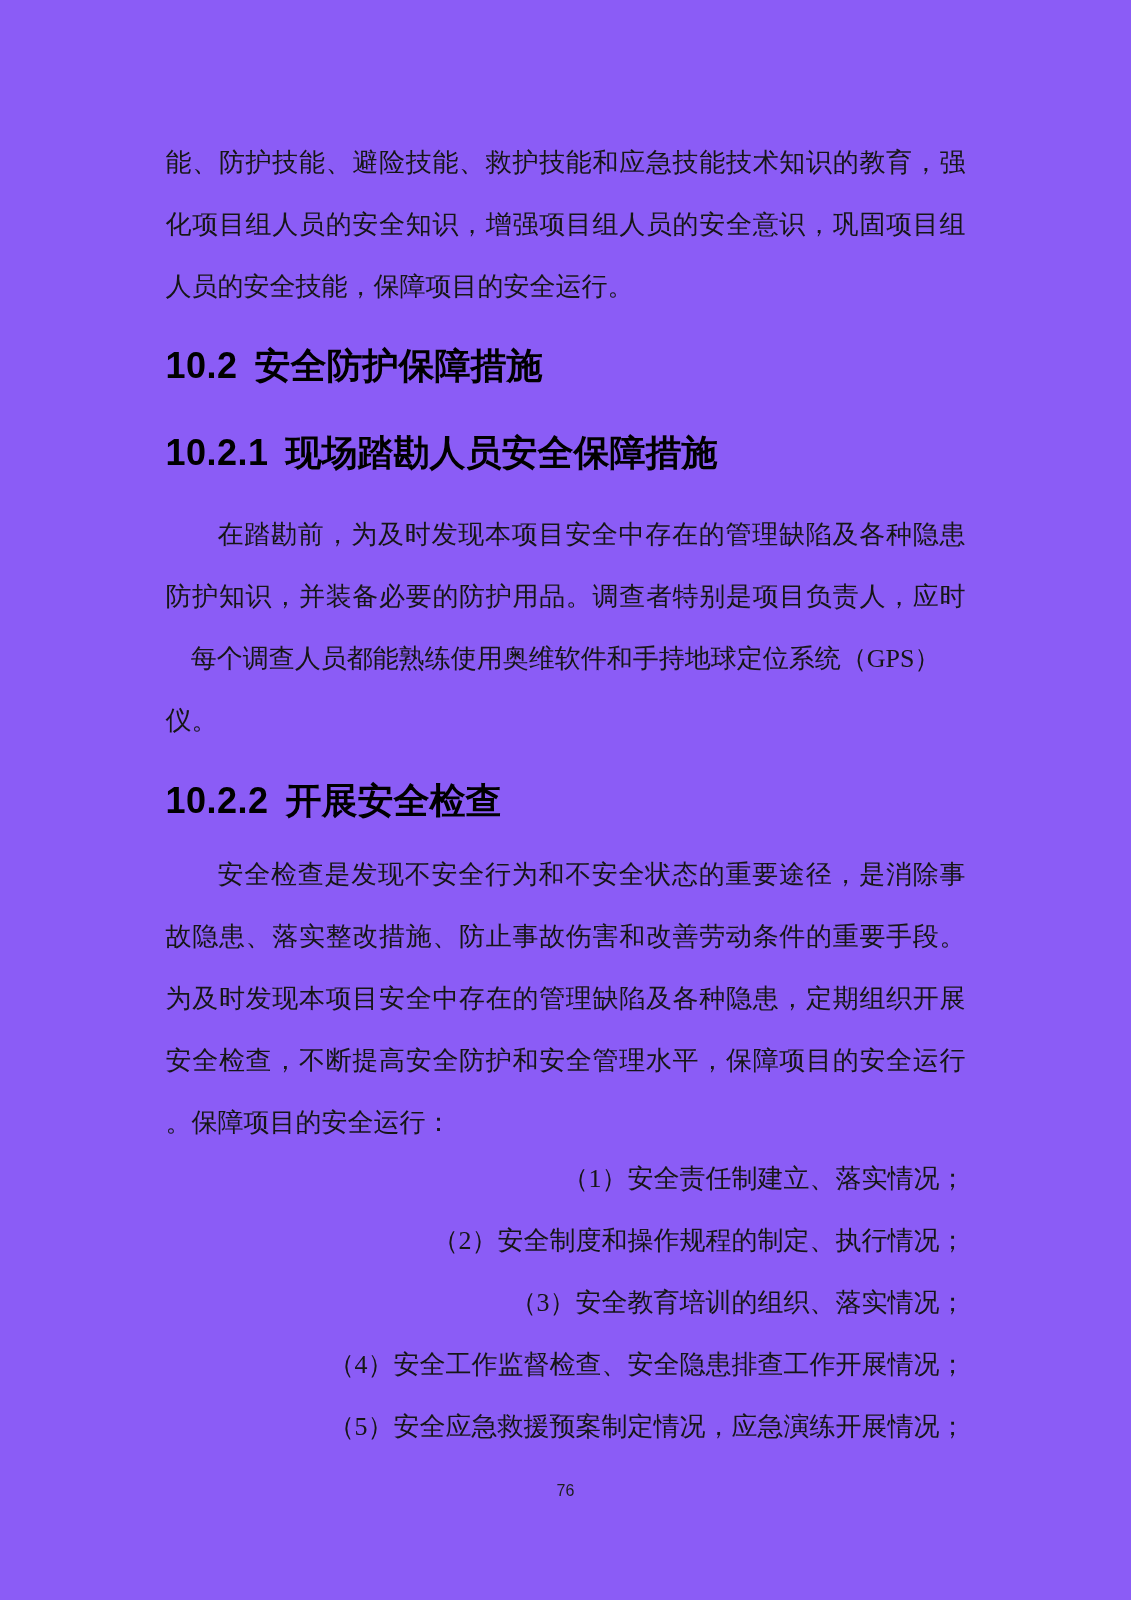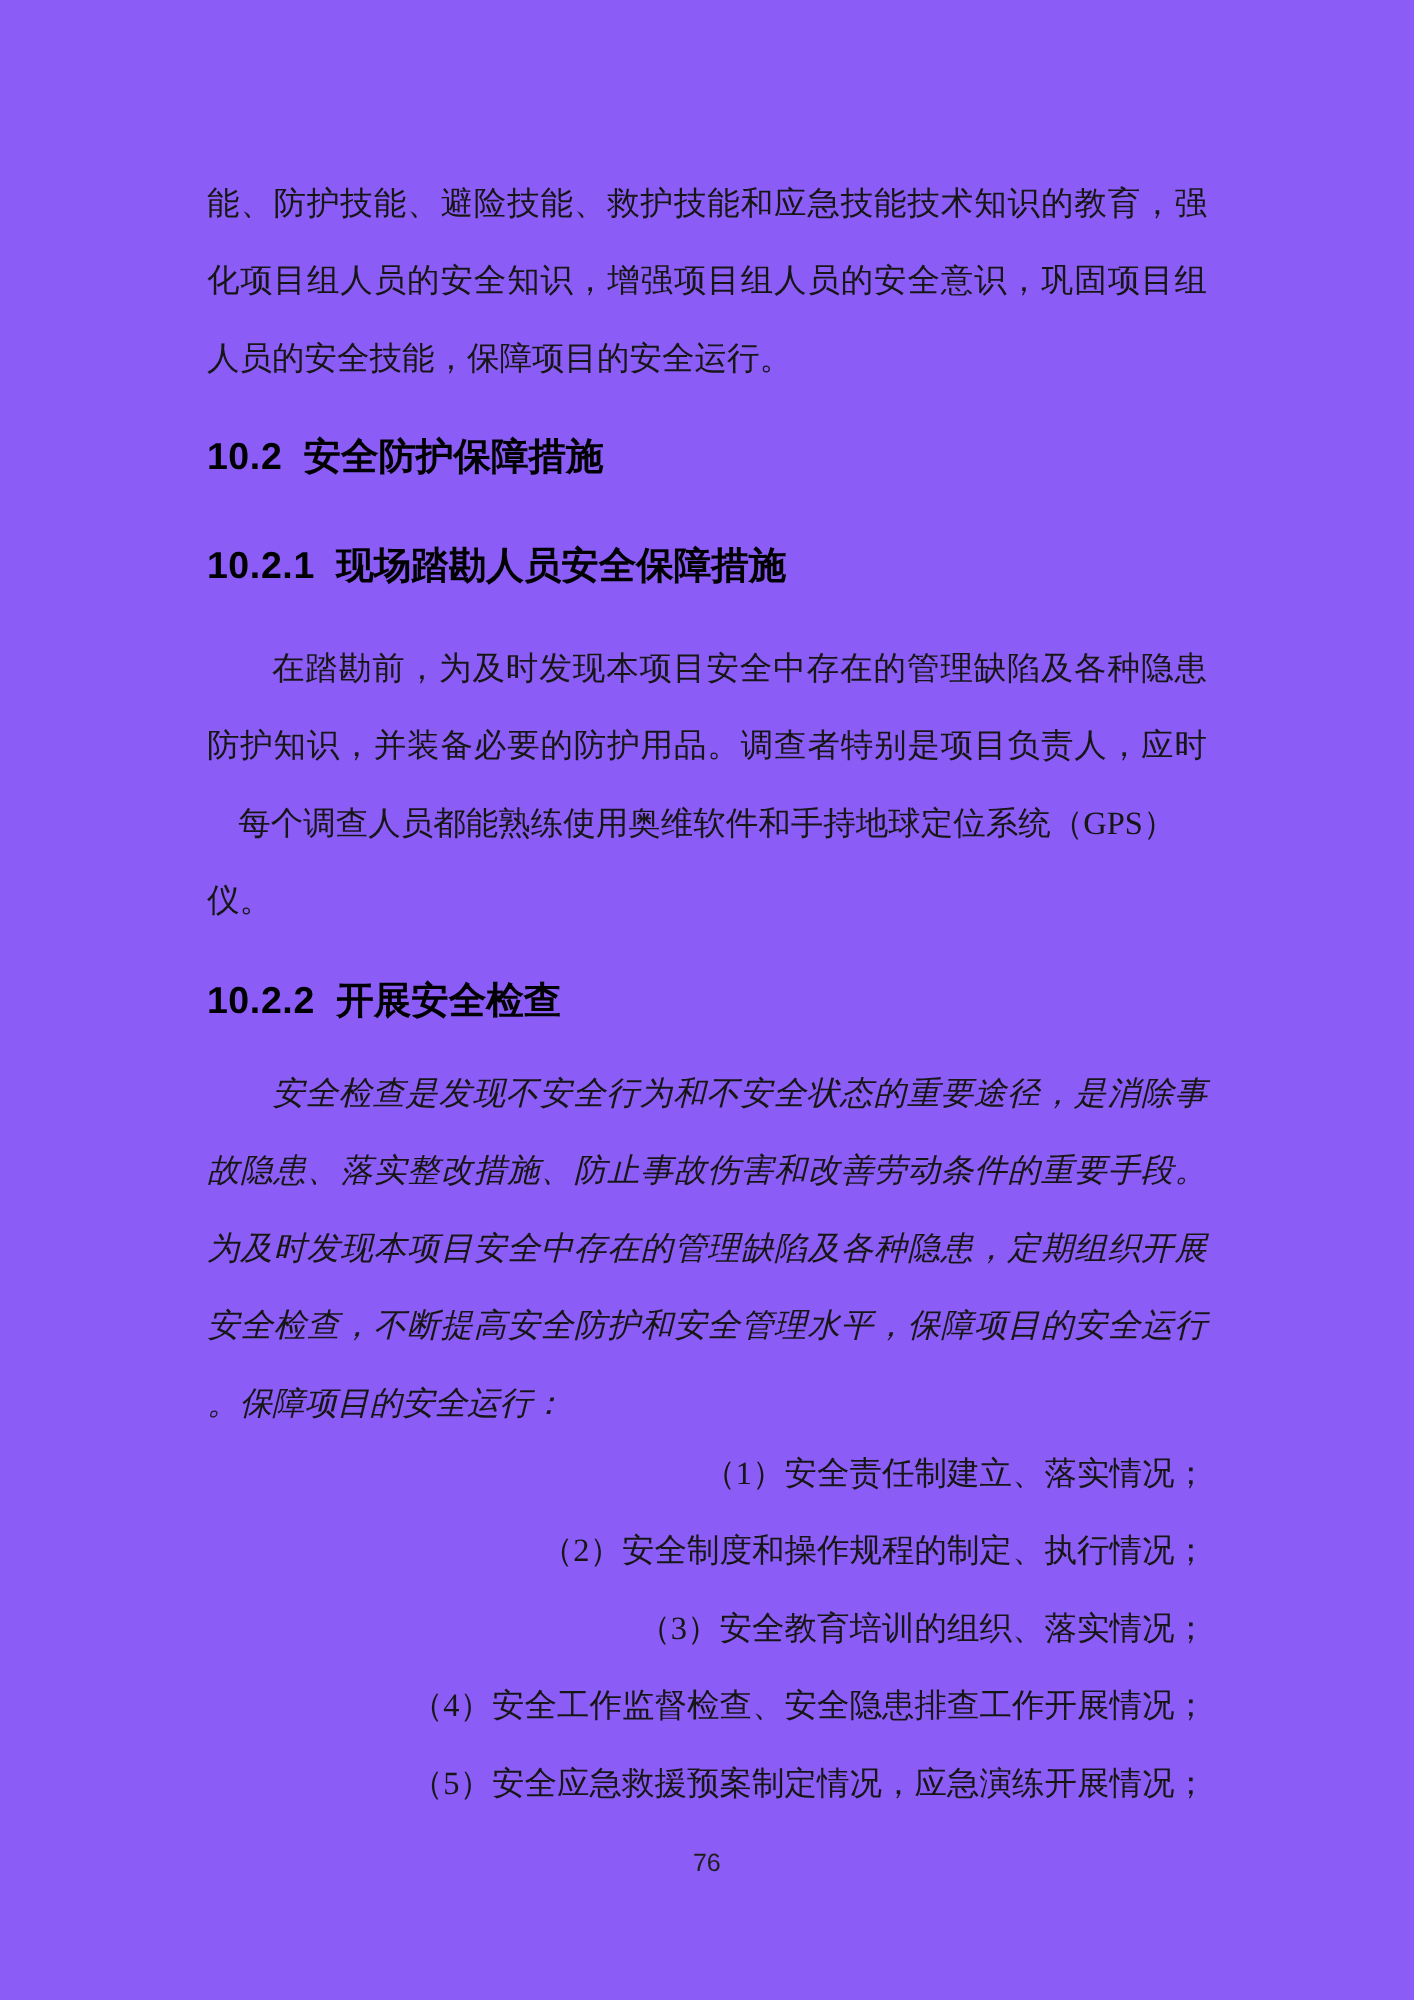--- a/index.html
+++ b/index.html
@@ -32,52 +32,52 @@
   .para .line.last {
     text-align: center;
     text-align-last: left;
   }
   .para .line.indent {
     text-indent: 2em;
   }
   .heading {
     font-family: "Liberation Sans", "DejaVu Sans", sans-serif;
     font-weight: bold;
-    font-size: 30px;
+    font-size: 36px;
     line-height: 62px;
     color: #000000;
     white-space: nowrap;
   }
   .heading .num {
     display: inline-block;
     margin-right: 17px;
     letter-spacing: 0.5px;
   }
   .h-102  { margin-top: 17px; }
   .h-1021 { margin-top: 25px; }
   .h-1022 { margin-top: 18px; }
   .p-survey     { margin-top: 20px; }
-  .p-inspection { margin-top: 12px; font-style: italic; }
+  .p-inspection { margin-top: 12px; }
   .check-list {
     font-size: 26px;
     line-height: 62px;
     margin-top: -6px;
   }
   .check-list .item {
     text-indent: 2em;
     text-align: right;
   }
   .page-number {
     position: absolute;
     left: 0;
     right: 0;
     top: 1477px;
     text-align: center;
     font-family: "Liberation Sans", "DejaVu Sans", sans-serif;
-    font-size: 20px;
+    font-size: 16px;
     line-height: 28px;
     color: #1d1d1d;
   }
 </style>
 </head>
 <body>
 
 <div class="page">
   <div class="content">
 

